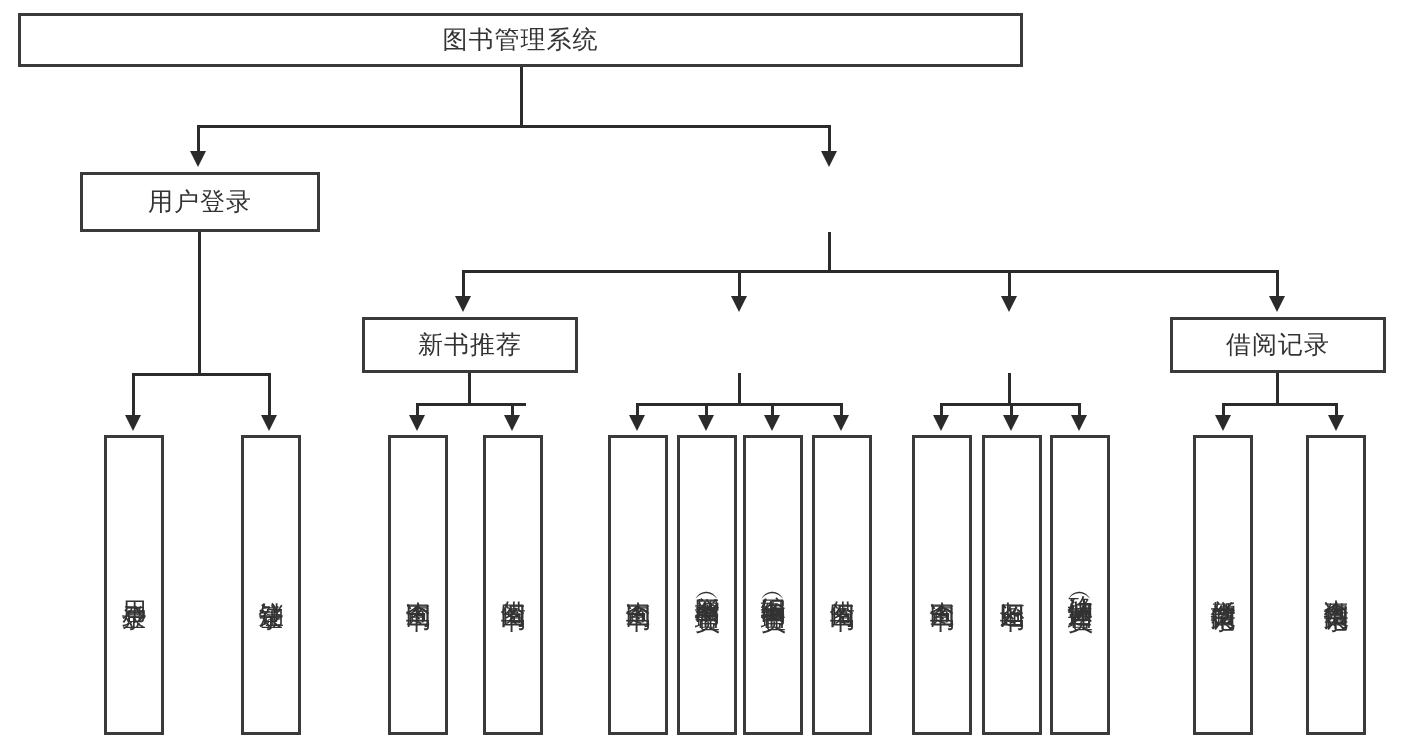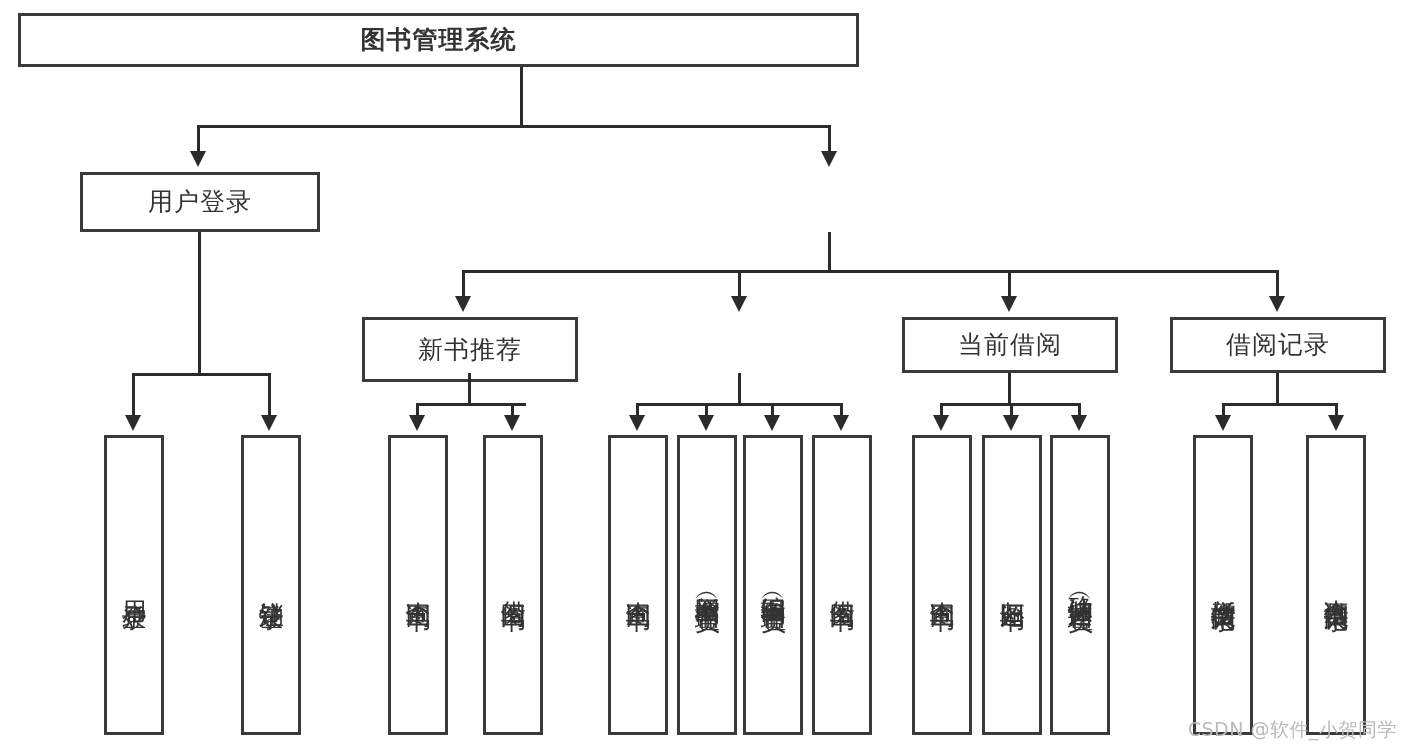--- a/index.html
+++ b/index.html
@@ -74,21 +74,21 @@
     letter-spacing: 0.5px;
     white-space: nowrap;
     pointer-events: none;
   }
 </style>
 </head>
 <body>
 
 <div id="canvas">
 
-  <div class="node horiz" style="left:18px; top:13px; width:841px; height:54px;font-weight:bold;">
+  <div class="node horiz" style="left:18px; top:13px; width:1005px; height:54px;">
     <span>图书管理系统</span>
   </div>
 
   <div class="edge v" style="left:520px; top:67px; width:3px; height:58px;"></div>
 
   <div class="edge h" style="left:197px; top:125px; width:634px; height:3px;"></div>
 
   <div class="edge v" style="left:197px; top:125px; width:3px; height:28px;"></div>
   <div class="arrow" style="left:190px; top:151px;"></div>
   <div class="edge v" style="left:828px; top:125px; width:3px; height:28px;"></div>
@@ -109,25 +109,22 @@
   <div class="edge h" style="left:462px; top:270px; width:816px; height:3px;"></div>
   <div class="edge v" style="left:462px; top:270px; width:3px; height:28px;"></div>
   <div class="arrow" style="left:455px; top:296px;"></div>
   <div class="edge v" style="left:738px; top:270px; width:3px; height:28px;"></div>
   <div class="arrow" style="left:731px; top:296px;"></div>
   <div class="edge v" style="left:1008px; top:270px; width:3px; height:28px;"></div>
   <div class="arrow" style="left:1001px; top:296px;"></div>
   <div class="edge v" style="left:1276px; top:270px; width:3px; height:28px;"></div>
   <div class="arrow" style="left:1269px; top:296px;"></div>
 
-  <div class="node horiz" style="left:362px; top:317px; width:216px; height:65px;">
+  <div class="node horiz" style="left:362px; top:317px; width:216px; height:56px;">
     <span>新书推荐</span>
-  </div>
-  <div class="node horiz" style="left:902px; top:317px; width:216px; height:56px;">
-    <span>当前借阅</span>
   </div>
   <div class="node horiz" style="left:1170px; top:317px; width:216px; height:56px;">
     <span>借阅记录</span>
   </div>
 
   <div class="edge v" style="left:468px; top:373px; width:3px; height:30px;"></div>
   <div class="edge h" style="left:416px; top:403px; width:110px; height:3px;"></div>
   <div class="edge v" style="left:416px; top:403px; width:3px; height:14px;"></div>
   <div class="arrow" style="left:409px; top:415px;"></div>
   <div class="edge v" style="left:511px; top:403px; width:3px; height:14px;"></div>
@@ -197,15 +194,14 @@
     <span class="vtext">确认归还（管理员）</span>
   </div>
 
   <div class="node vert" style="left:1193px; top:435px; width:60px; height:300px;">
     <span class="vtext">新增借阅记录</span>
   </div>
   <div class="node vert" style="left:1306px; top:435px; width:60px; height:300px;">
     <span class="vtext">查询借阅记录</span>
   </div>
 
-  <div id="watermark">CSDN @软件_小贺同学</div>
 
 </div>
 
 </body></html>

